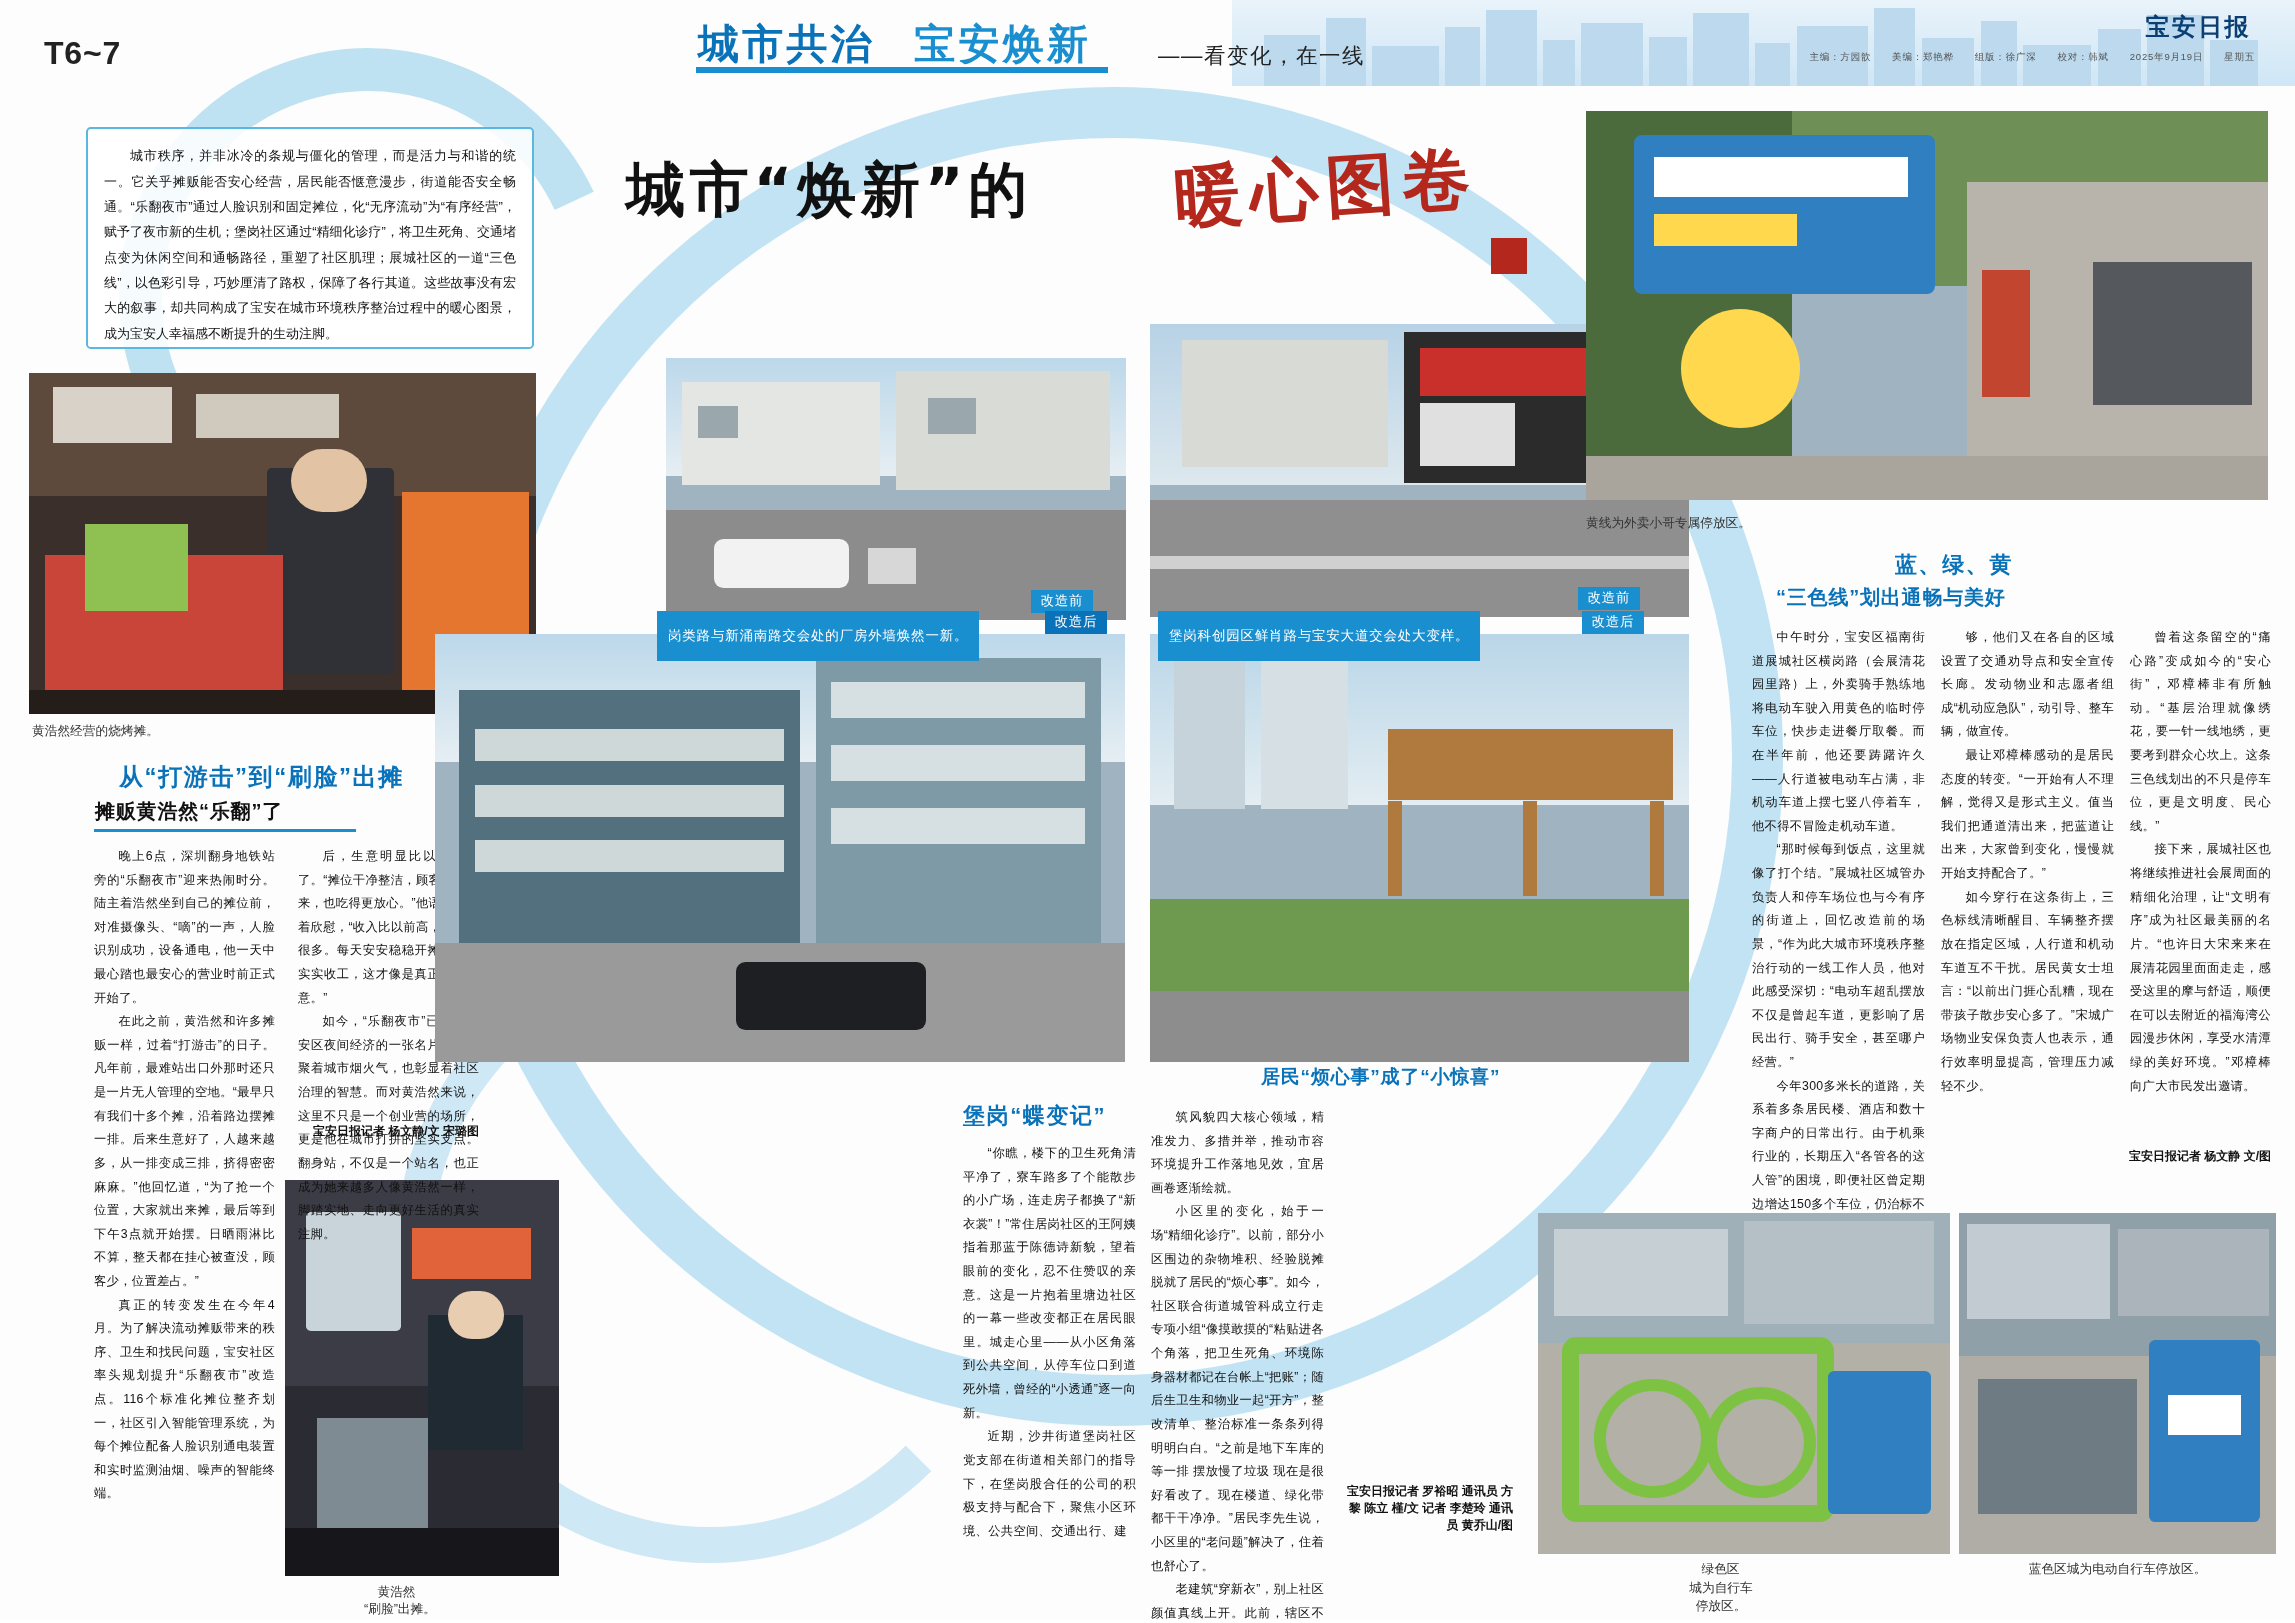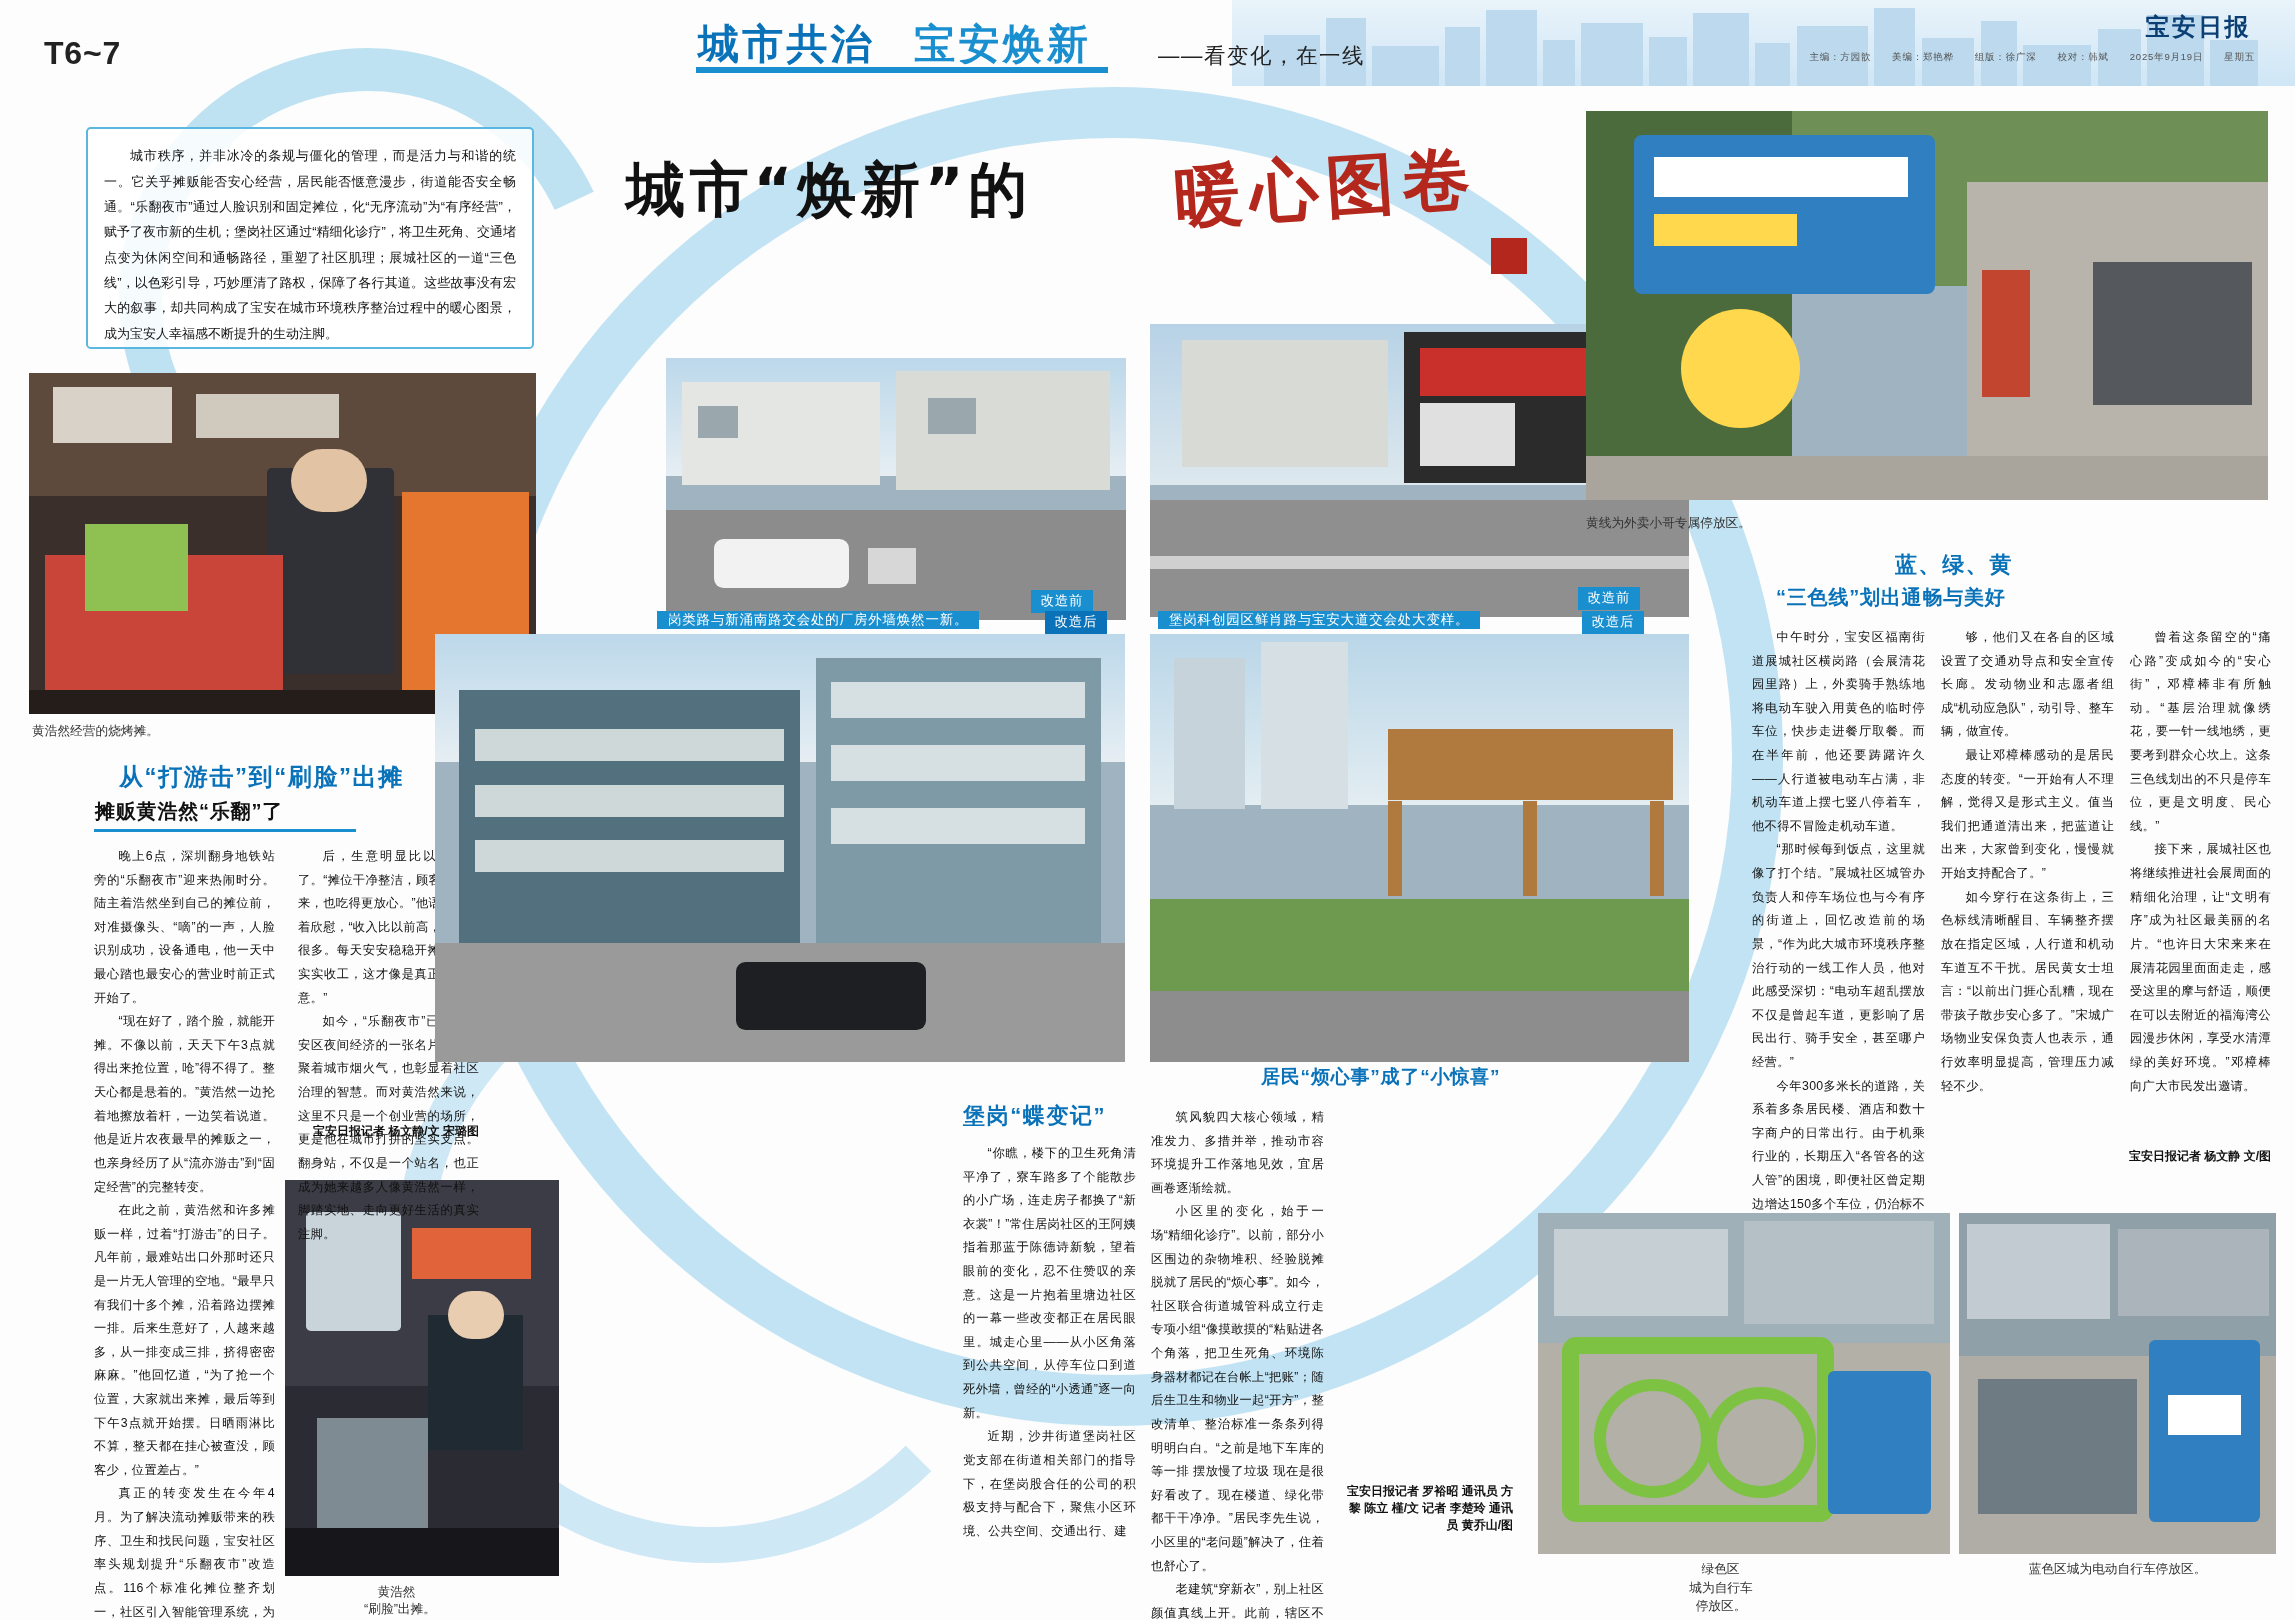--- a/index.html
+++ b/index.html
@@ -31,21 +31,21 @@
   
   .arc{position:absolute;border-radius:50%;pointer-events:none;}
   .arc1{left:444px;top:87px;width:1237px;height:1237px;border:51px solid #bfe2f2;opacity:.95;}
   .arc2{left:119px;top:48px;width:412px;height:412px;border:43px solid #bfe2f2;border-right-color:transparent;border-bottom-color:transparent;transform:rotate(20deg);}
   .arc3{left:396px;top:936px;width:555px;height:555px;border:36px solid #cfe8f5;border-top-color:transparent;border-right-color:transparent;}
 
   
   .photo{position:absolute;overflow:hidden;background:#9fb3c0;}
   .cap{position:absolute;font-size:12.7px;color:#333;line-height:1.5;}
   .tag{position:absolute;background:#1a8fd0;color:#fff;font-size:13.5px;padding:2.4px 9.5px;letter-spacing:0.8px;}
-  .tagbar{position:absolute;background:#1a8fd0;color:#fff;font-size:13.5px;padding:0 11px;letter-spacing:0.8px;white-space:nowrap;}
+  .tagbar{position:absolute;background:#1a8fd0;color:#fff;font-size:13.5px;padding:16px 11px;letter-spacing:0.8px;white-space:nowrap;}
 
   
   .col{position:absolute;font-size:12.3px;line-height:1.92;color:#111;text-align:justify;
        text-indent:2em;letter-spacing:0.3px;}
   .headline{position:absolute;font-weight:bold;color:#0a72b9;letter-spacing:1.6px;}
   .subhead{position:absolute;font-weight:bold;color:#111;letter-spacing:0.8px;}
   .byline{position:absolute;font-size:12px;font-weight:bold;color:#111;text-align:right;}
   .rule{position:absolute;background:#1a8fd0;height:3.2px;}
 
   
@@ -136,21 +136,20 @@
     <div style="position:absolute;left:0;bottom:0;right:0;height:24px;background:#241d19;"></div>
   </div>
   <div class="cap" style="left:32px;top:722px;width:317px;">黄浩然经营的烧烤摊。</div>
 
   <div class="headline" style="left:119px;top:761px;font-size:24px;">从“打游击”到“刷脸”出摊</div>
   <div class="subhead" style="left:95px;top:798px;font-size:20px;">摊贩黄浩然“乐翻”了</div>
   <div class="rule" style="left:94px;top:829px;width:262px;"></div>
 
   <div class="col" style="left:94px;top:845px;width:181px;">
     <div>晚上6点，深圳翻身地铁站旁的“乐翻夜市”迎来热闹时分。陆主着浩然坐到自己的摊位前，对准摄像头、“嘀”的一声，人脸识别成功，设备通电，他一天中最心踏也最安心的营业时前正式开始了。</div>
-    <div>“现在好了，踏个脸，就能开摊。不像以前，天天下午3点就得出来抢位置，呛”得不得了。整天心都是悬着的。”黄浩然一边抡着地擦放着杆，一边笑着说道。他是近片农夜最早的摊贩之一，也亲身经历了从“流亦游击”到“固定经营”的完整转变。</div>
     <div>在此之前，黄浩然和许多摊贩一样，过着“打游击”的日子。凡年前，最难站出口外那时还只是一片无人管理的空地。“最早只有我们十多个摊，沿着路边摆摊一排。后来生意好了，人越来越多，从一排变成三排，挤得密密麻麻。”他回忆道，“为了抢一个位置，大家就出来摊，最后等到下午3点就开始摆。日晒雨淋比不算，整天都在挂心被查没，顾客少，位置差占。”</div>
     <div>真正的转变发生在今年4月。为了解决流动摊贩带来的秩序、卫生和找民问题，宝安社区率头规划提升“乐翻夜市”改造点。116个标准化摊位整齐划一，社区引入智能管理系统，为每个摊位配备人脸识别通电装置和实时监测油烟、噪声的智能终端。</div>
 
   </div>
 
   <div class="photo" style="left:285px;top:1180px;width:274px;height:396px;background:#2b2b33;">
     <div style="position:absolute;left:0;top:0;right:0;height:52%;background:#3c3c46;"></div>
     <div style="position:absolute;left:20.6px;top:32px;width:95px;height:119px;background:#c9d3da;border-radius:4.8px;"></div>
     <div style="position:absolute;left:127px;top:48px;width:119px;height:51px;background:#e0633a;"></div>
     <div style="position:absolute;left:143px;top:135px;width:95px;height:135px;background:#1f2a33;"></div>

